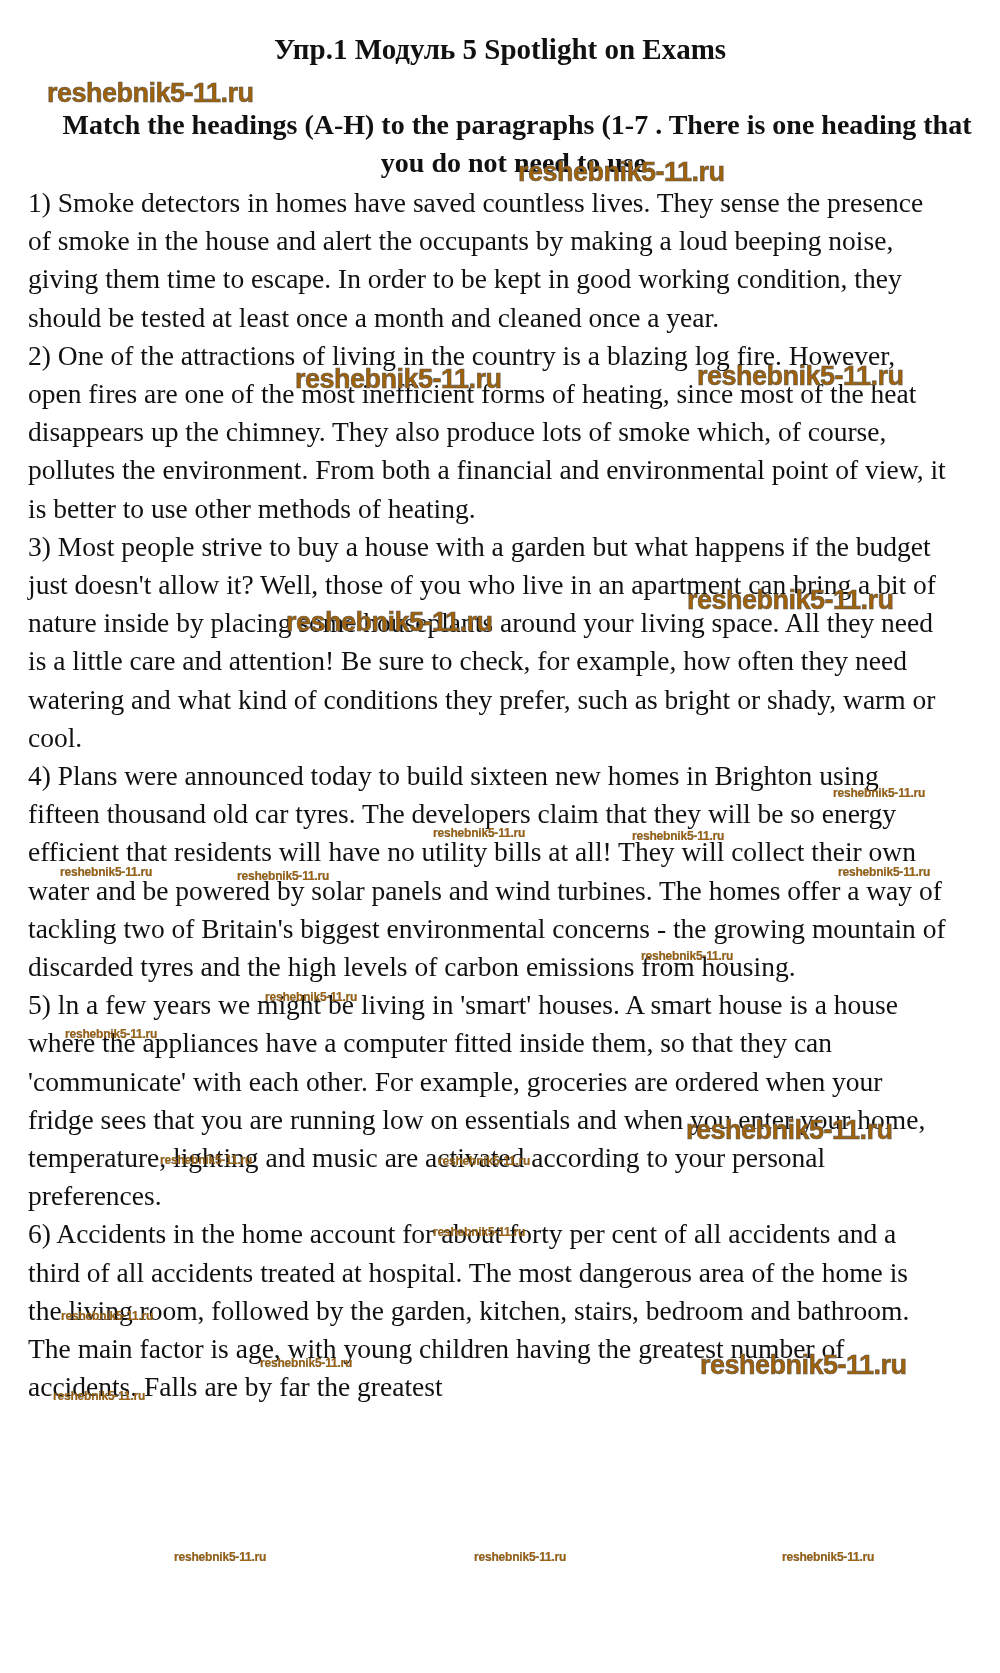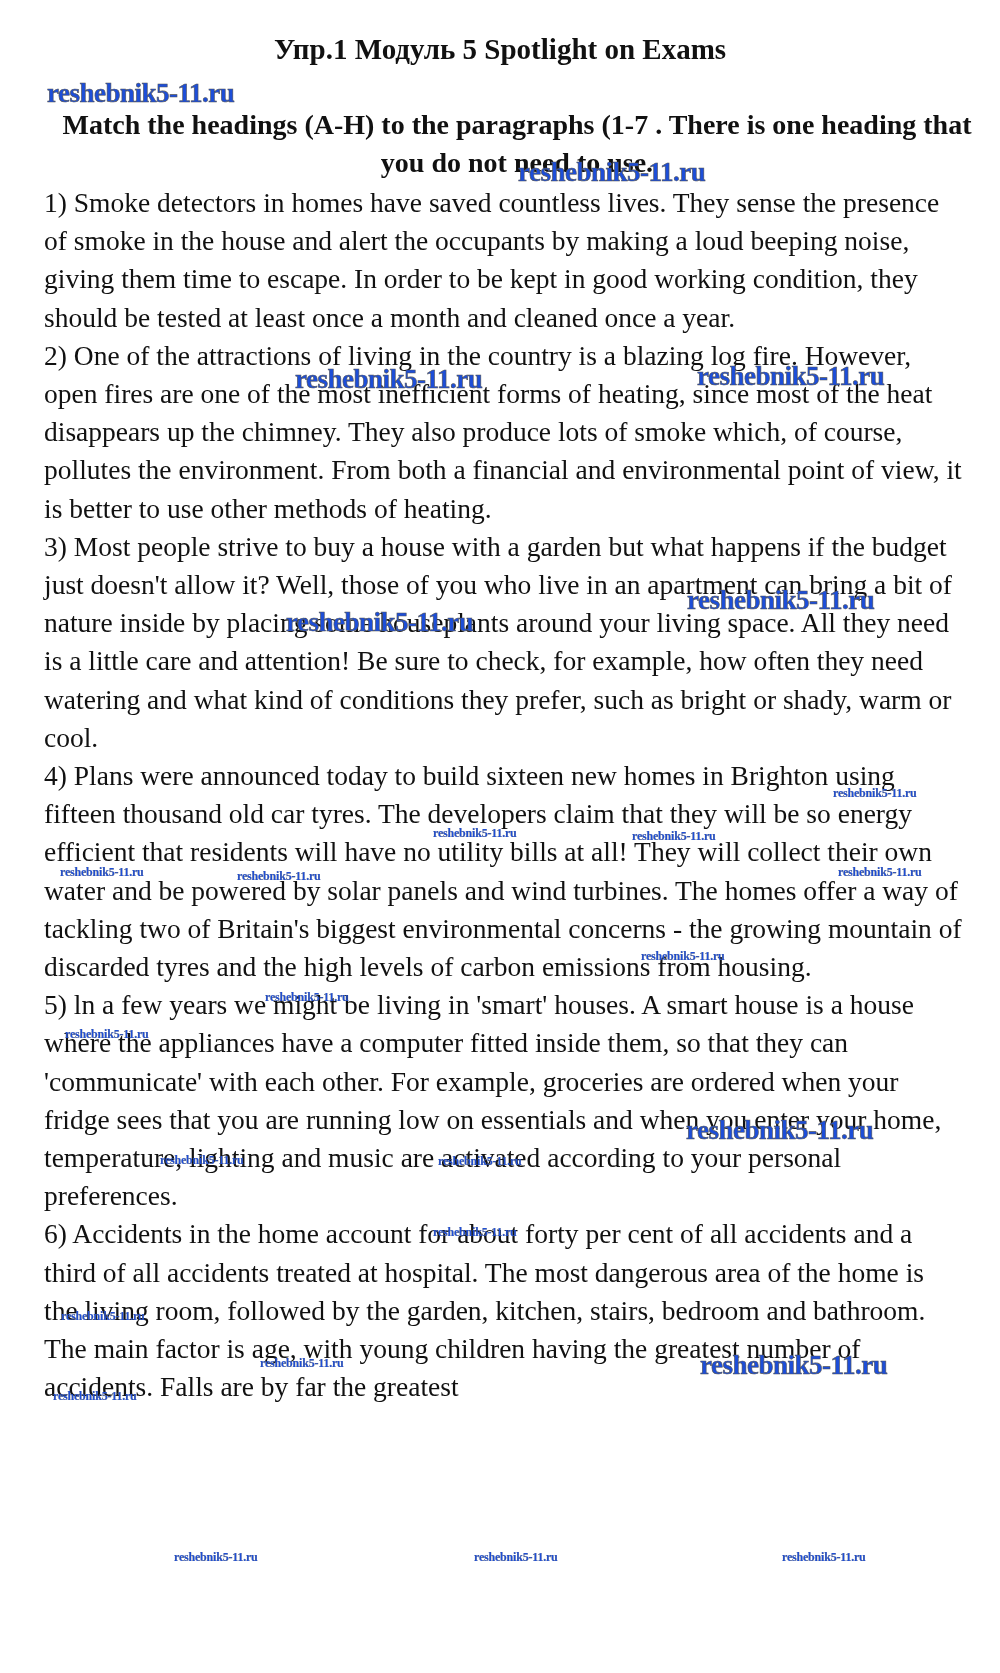--- a/index.html
+++ b/index.html
@@ -9,27 +9,27 @@
     }
     .title {
       position: absolute; left: 0; width: 1000px; top: 32px; text-align: center;
       font-weight: bold; font-size: 29px; line-height: 34px; margin: 0;
     }
     .instructions {
       position: absolute; left: 57px; top: 106px; width: 920px;
       font-weight: bold; font-size: 28px; line-height: 38px; margin: 0; text-align: center;
     }
     .body-text {
-      position: absolute; left: 44px; top: 184px; width: 920px;
+      position: absolute; left: 28px; top: 184px; width: 920px;
       font-size: 27.5px; line-height: 38.2px; margin: 0;
     }
     .para { margin: 0; }
     .wm {
-      position: absolute; font-family: Liberation Serif, serif;
-      font-weight: bold; color: #1d4ed8; -webkit-text-stroke: 0.6px #555555;
+      position: absolute; font-family: Liberation Sans, sans-serif;
+      font-weight: bold; color: #a16207; -webkit-text-stroke: 0.6px #555555;
       white-space: nowrap; letter-spacing: -0.5px; line-height: 1;
     }
     .wm.big { font-size: 27px; }
     .wm.small { font-size: 12px; -webkit-text-stroke: 0.2px #555; letter-spacing: -0.2px; }
   </style>
 </head>
 <body>
 
 <h1 class="title">Упр.1 Модуль 5 Spotlight on Exams</h1>
 

